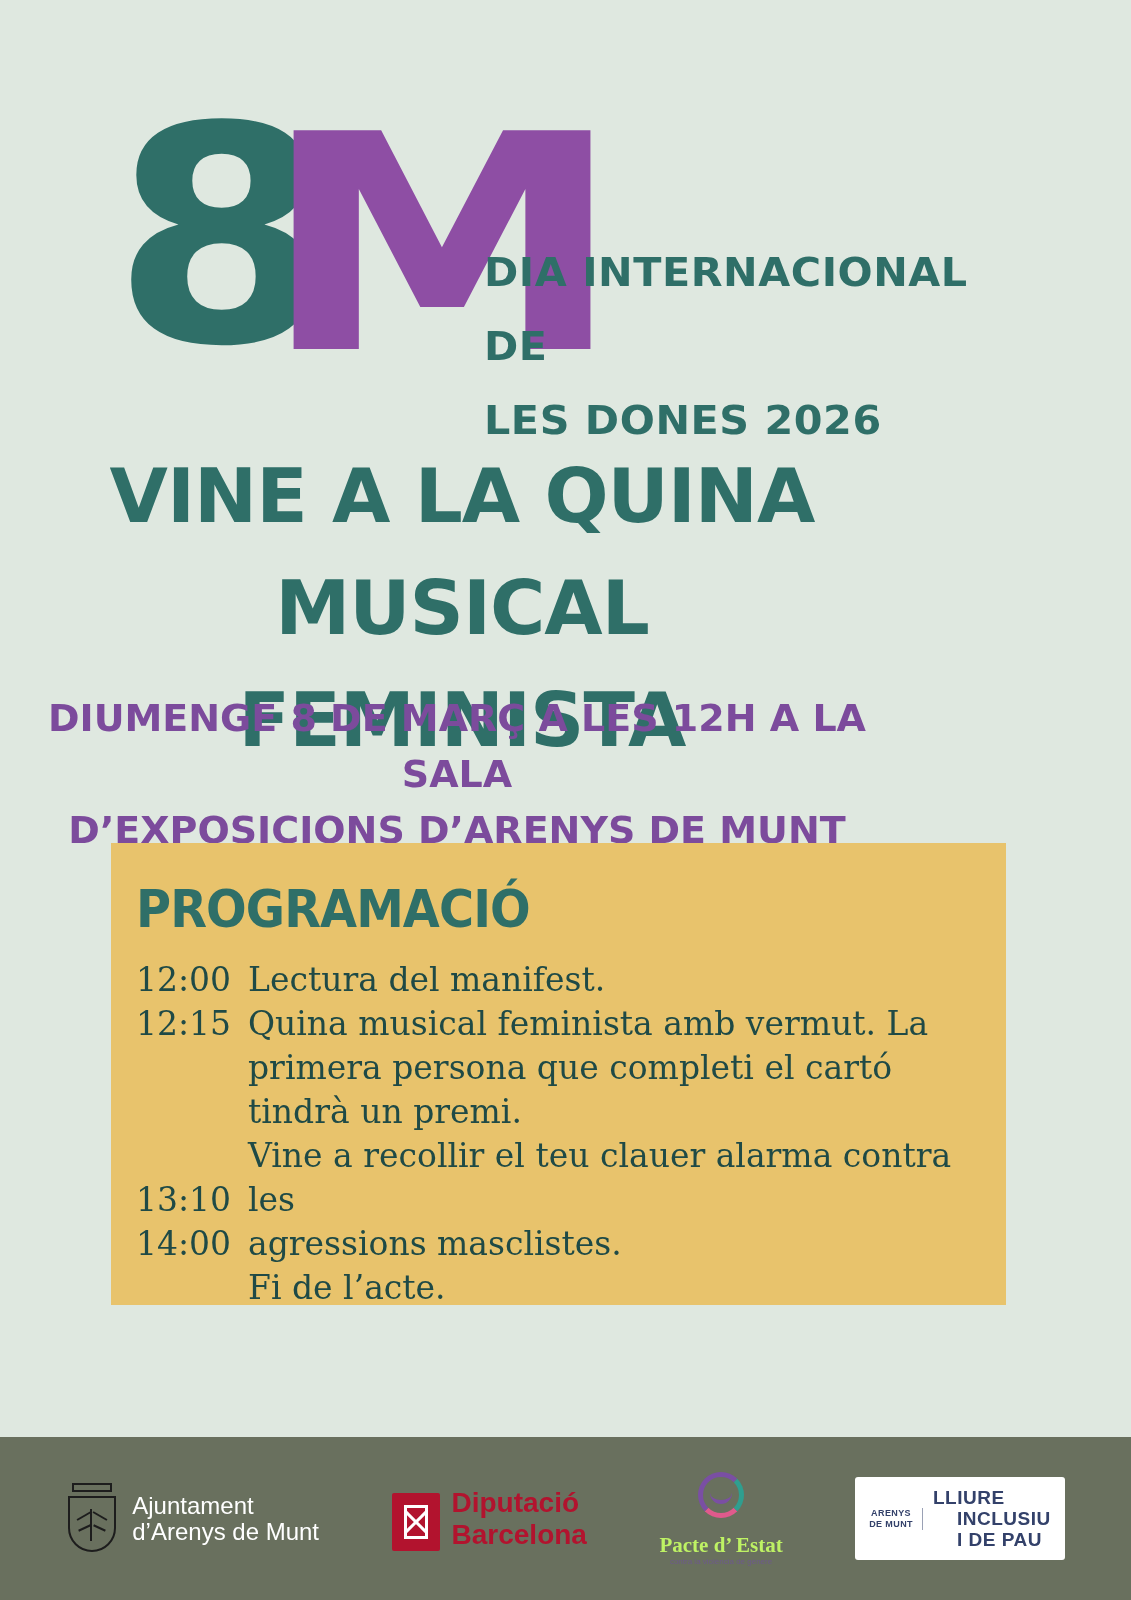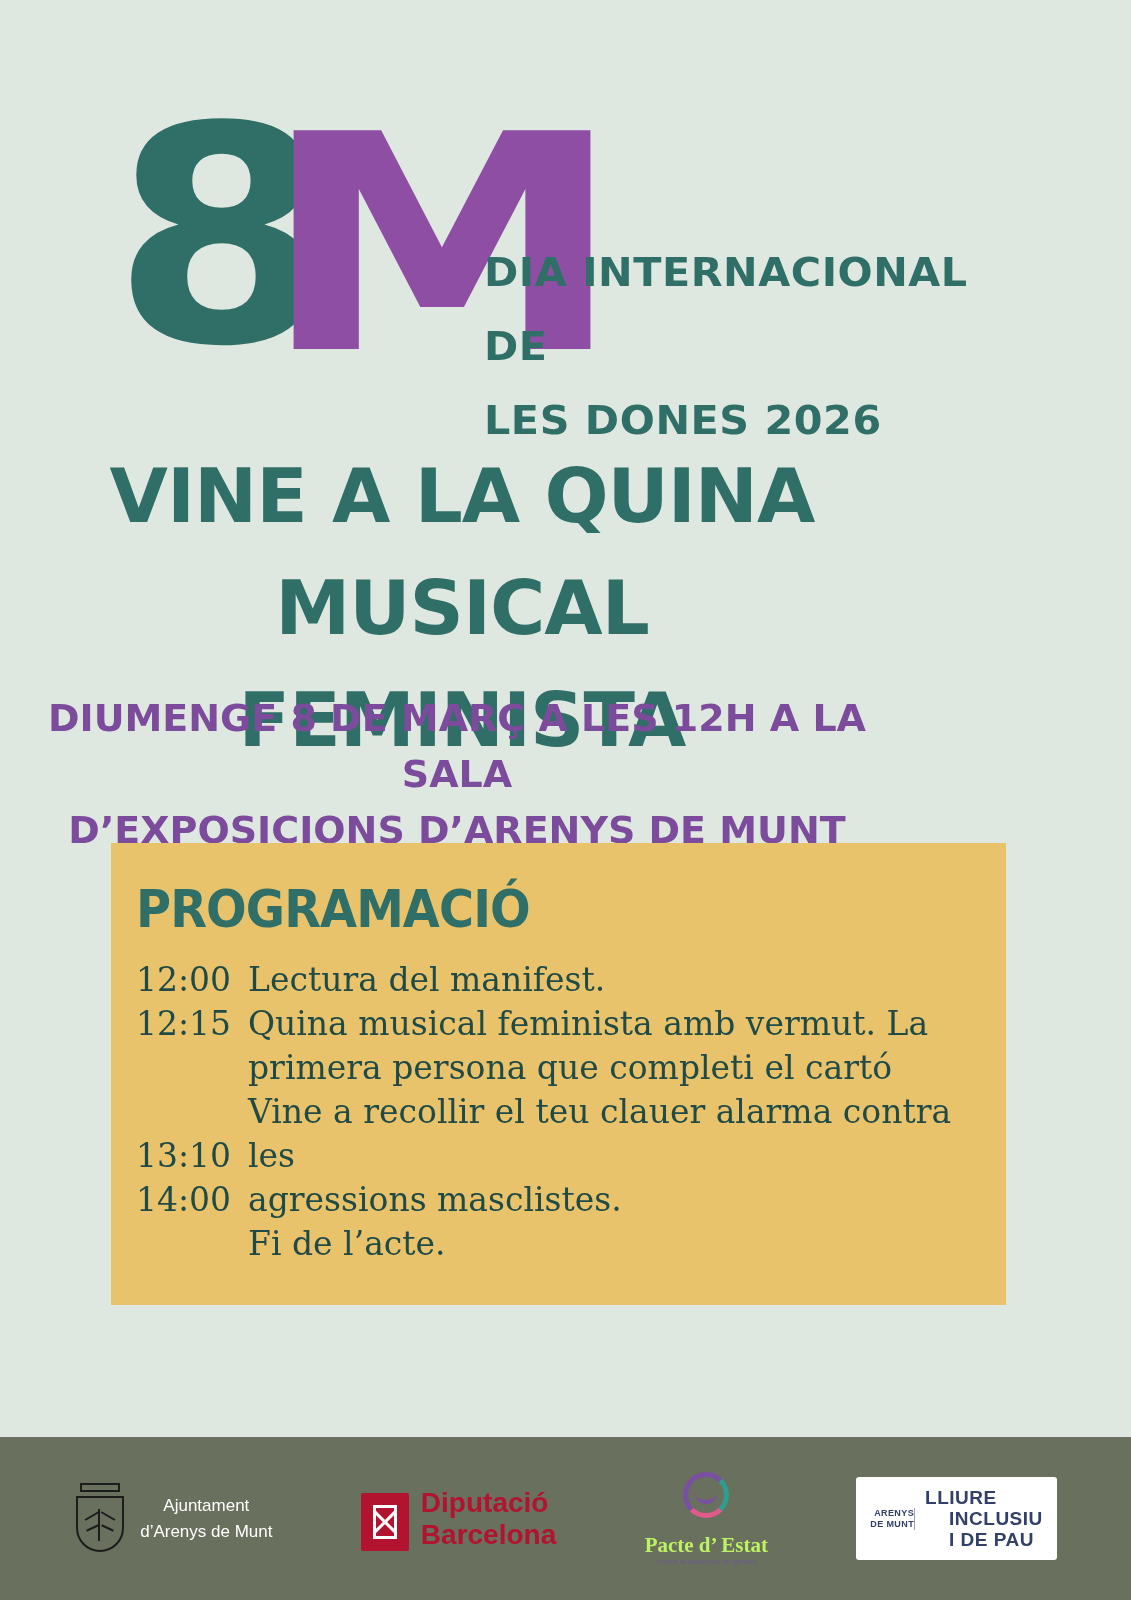--- a/index.html
+++ b/index.html
@@ -220,23 +220,22 @@
     top: 44px; left: 12px; width: 13px;
     transform: rotate(-25deg);
   }
   .tree-mark .branch.b2r {
     top: 44px; left: 27px; width: 13px;
     transform: rotate(25deg);
   }
   .ajuntament-text {
     color: #ffffff;
     font-family: "Liberation Sans", sans-serif;
-    font-size: 17px;
+    font-size: 24px;
     line-height: 26px;
-    text-align: center;
   }
 
   
   .logo-diputacio {
     display: flex;
     align-items: flex-end;
     gap: 12px;
   }
   .dip-mark {
     width: 48px;
@@ -335,21 +334,22 @@
     gap: 10px;
   }
   .lliure-left {
     color: #33416a;
     font-family: "Liberation Sans", sans-serif;
     font-size: 9px;
     font-weight: bold;
     line-height: 11px;
     letter-spacing: 0.4px;
     border-right: 1px solid #9aa1b5;
-    text-align: right;
+    padding-right: 9px;
+    text-align: center;
   }
   .lliure-right {
     color: #33416a;
     font-family: "Liberation Sans", sans-serif;
     font-size: 19px;
     font-weight: bold;
     line-height: 21px;
     letter-spacing: 0.5px;
   }
   .lliure-right .r2 { color: #33416a; margin-left: 24px; }
@@ -385,20 +385,24 @@
         <span class="program-time">12:00</span>
         <span class="program-text">Lectura del manifest.</span>
       </div>
       <div class="program-line">
         <span class="program-time">12:15</span>
         <span class="program-text">Quina musical feminista amb vermut. La</span>
       </div>
       <div class="program-line">
         <span class="program-time"></span>
         <span class="program-text">primera persona que completi el cartó</span>
+      </div>
+      <div class="program-line">
+        <span class="program-time"></span>
+        <span class="program-text">tindrà un premi.</span>
       </div>
       <div class="program-line">
         <span class="program-time">13:10</span>
         <span class="program-text">Vine a recollir el teu clauer alarma contra les</span>
       </div>
       <div class="program-line">
         <span class="program-time">14:00</span>
         <span class="program-text">agressions masclistes.</span>
       </div>
       <div class="program-line">

